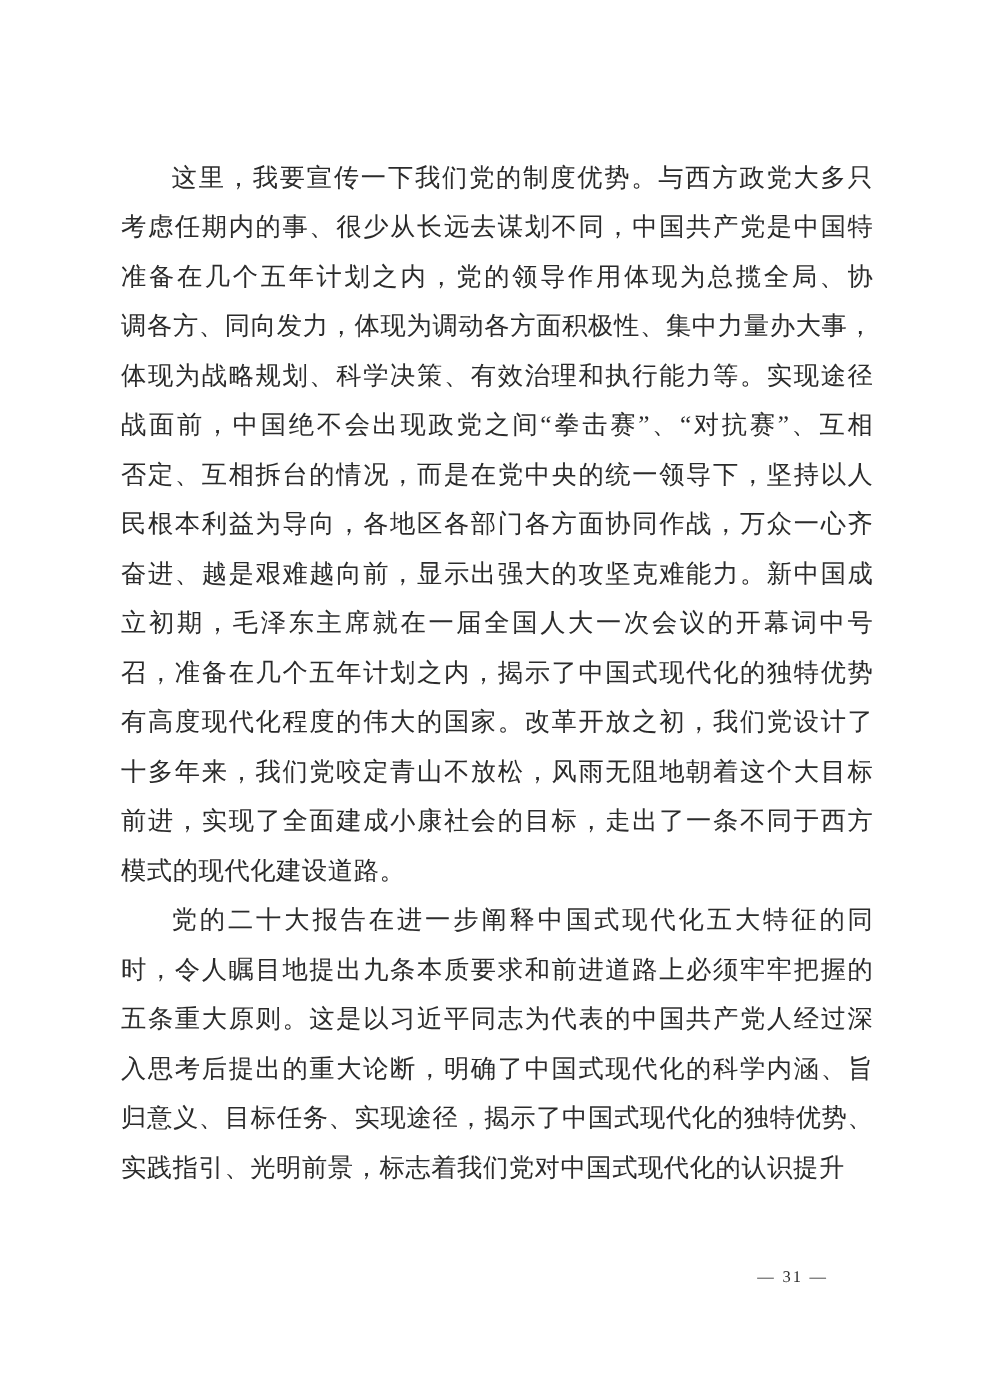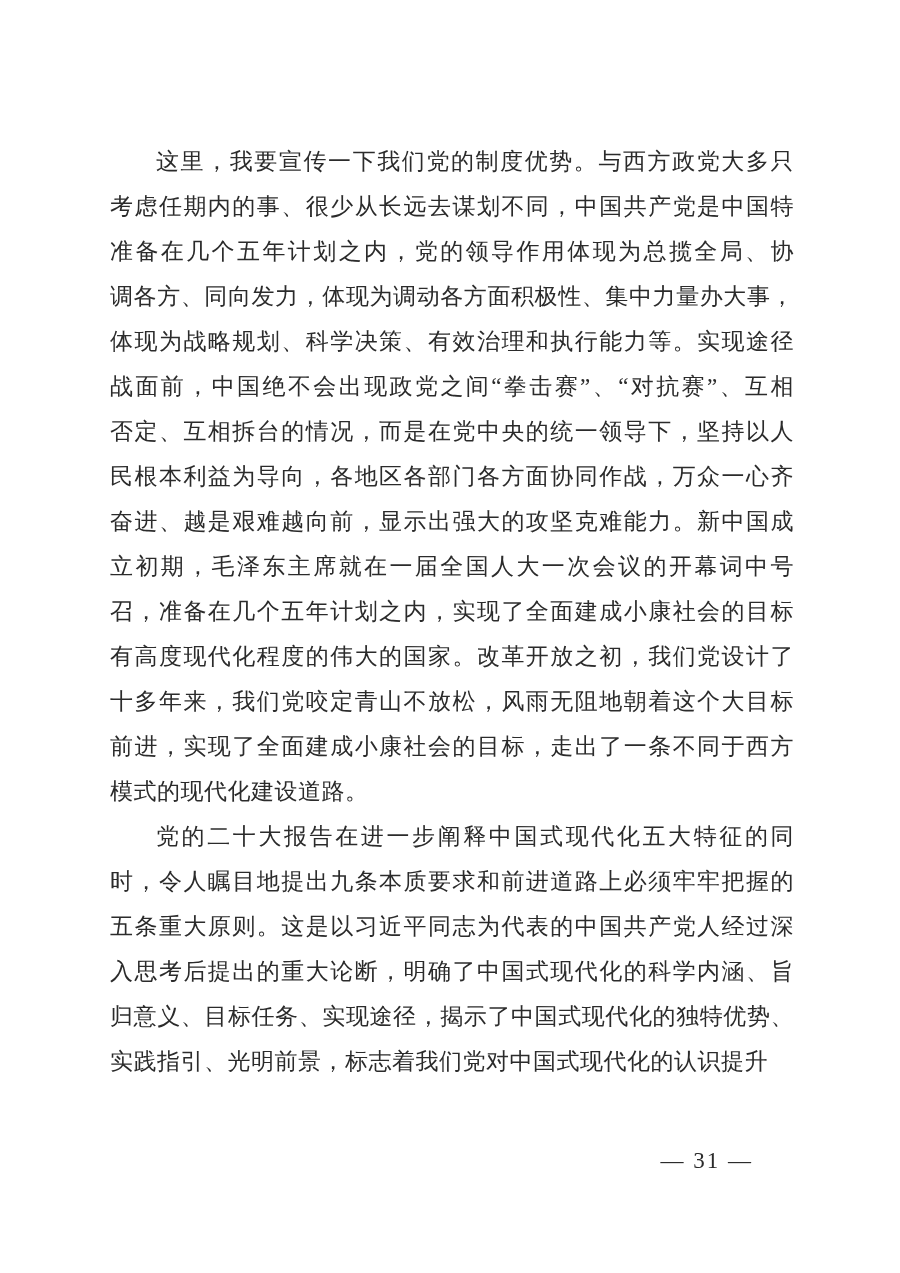--- a/index.html
+++ b/index.html
@@ -35,42 +35,42 @@
   .line.first {
     text-indent: 2em;
   }
   .line.para-end {
     text-align-last: left;
   }
   .page-number {
     position: absolute;
     top: 1146px;
     right: 147px;
-    font-size: 23px;
+    font-size: 15px;
     line-height: 30px;
     color: #2b2b2b;
     letter-spacing: 2px;
   }
 </style>
 </head>
 <body>
 
 <div class="page">
   <div class="text-block">
       <div class="line first">这里，我要宣传一下我们党的制度优势。与西方政党大多只</div>
       <div class="line">考虑任期内的事、很少从长远去谋划不同，中国共产党是中国特</div>
       <div class="line">准备在几个五年计划之内，党的领导作用体现为总揽全局、协</div>
       <div class="line">调各方、同向发力，体现为调动各方面积极性、集中力量办大事，</div>
       <div class="line">体现为战略规划、科学决策、有效治理和执行能力等。实现途径</div>
       <div class="line">战面前，中国绝不会出现政党之间“拳击赛”、“对抗赛”、互相</div>
       <div class="line">否定、互相拆台的情况，而是在党中央的统一领导下，坚持以人</div>
       <div class="line">民根本利益为导向，各地区各部门各方面协同作战，万众一心齐</div>
       <div class="line">奋进、越是艰难越向前，显示出强大的攻坚克难能力。新中国成</div>
       <div class="line">立初期，毛泽东主席就在一届全国人大一次会议的开幕词中号</div>
-      <div class="line">召，准备在几个五年计划之内，实现了全面建成小康社会的目标</div>
+      <div class="line">召，准备在几个五年计划之内，揭示了中国式现代化的独特优势</div>
       <div class="line">有高度现代化程度的伟大的国家。改革开放之初，我们党设计了</div>
       <div class="line">十多年来，我们党咬定青山不放松，风雨无阻地朝着这个大目标</div>
       <div class="line">前进，实现了全面建成小康社会的目标，走出了一条不同于西方</div>
       <div class="line para-end">模式的现代化建设道路。</div>
       <div class="line first">党的二十大报告在进一步阐释中国式现代化五大特征的同</div>
       <div class="line">时，令人瞩目地提出九条本质要求和前进道路上必须牢牢把握的</div>
       <div class="line">五条重大原则。这是以习近平同志为代表的中国共产党人经过深</div>
       <div class="line">入思考后提出的重大论断，明确了中国式现代化的科学内涵、旨</div>
       <div class="line">归意义、目标任务、实现途径，揭示了中国式现代化的独特优势、</div>
       <div class="line para-end">实践指引、光明前景，标志着我们党对中国式现代化的认识提升</div>

